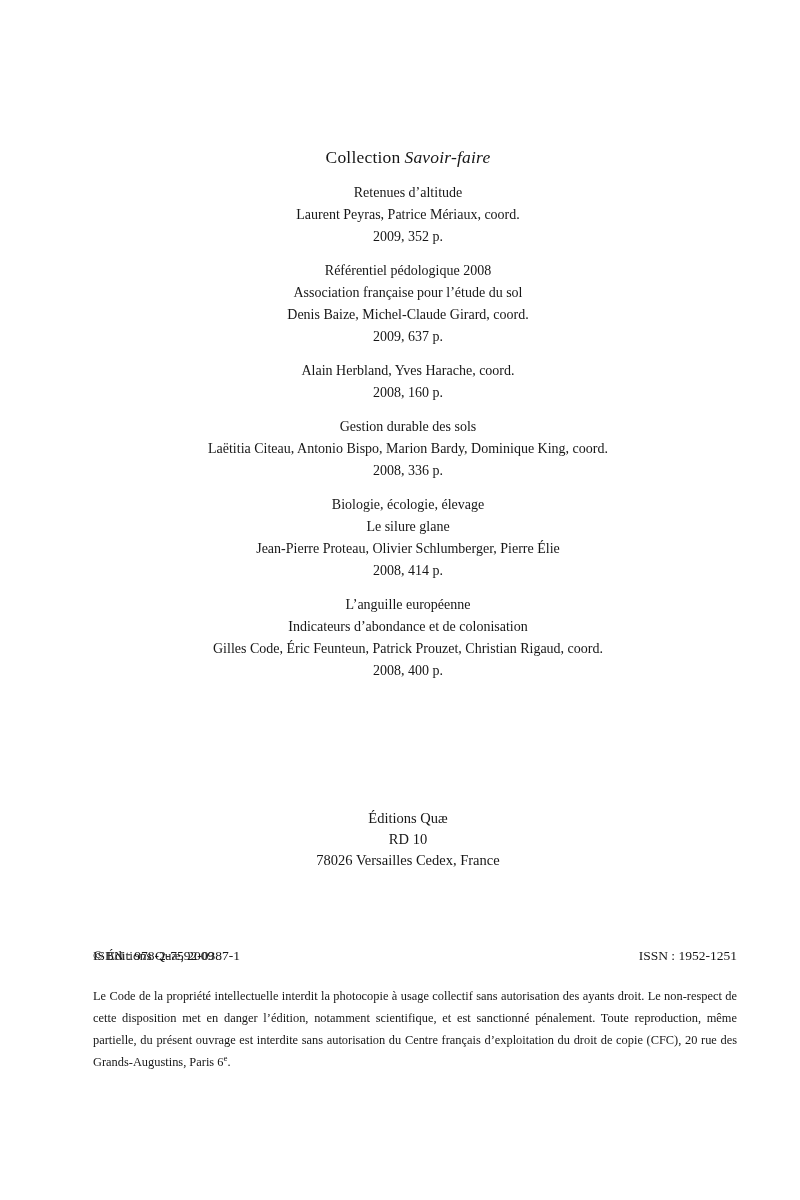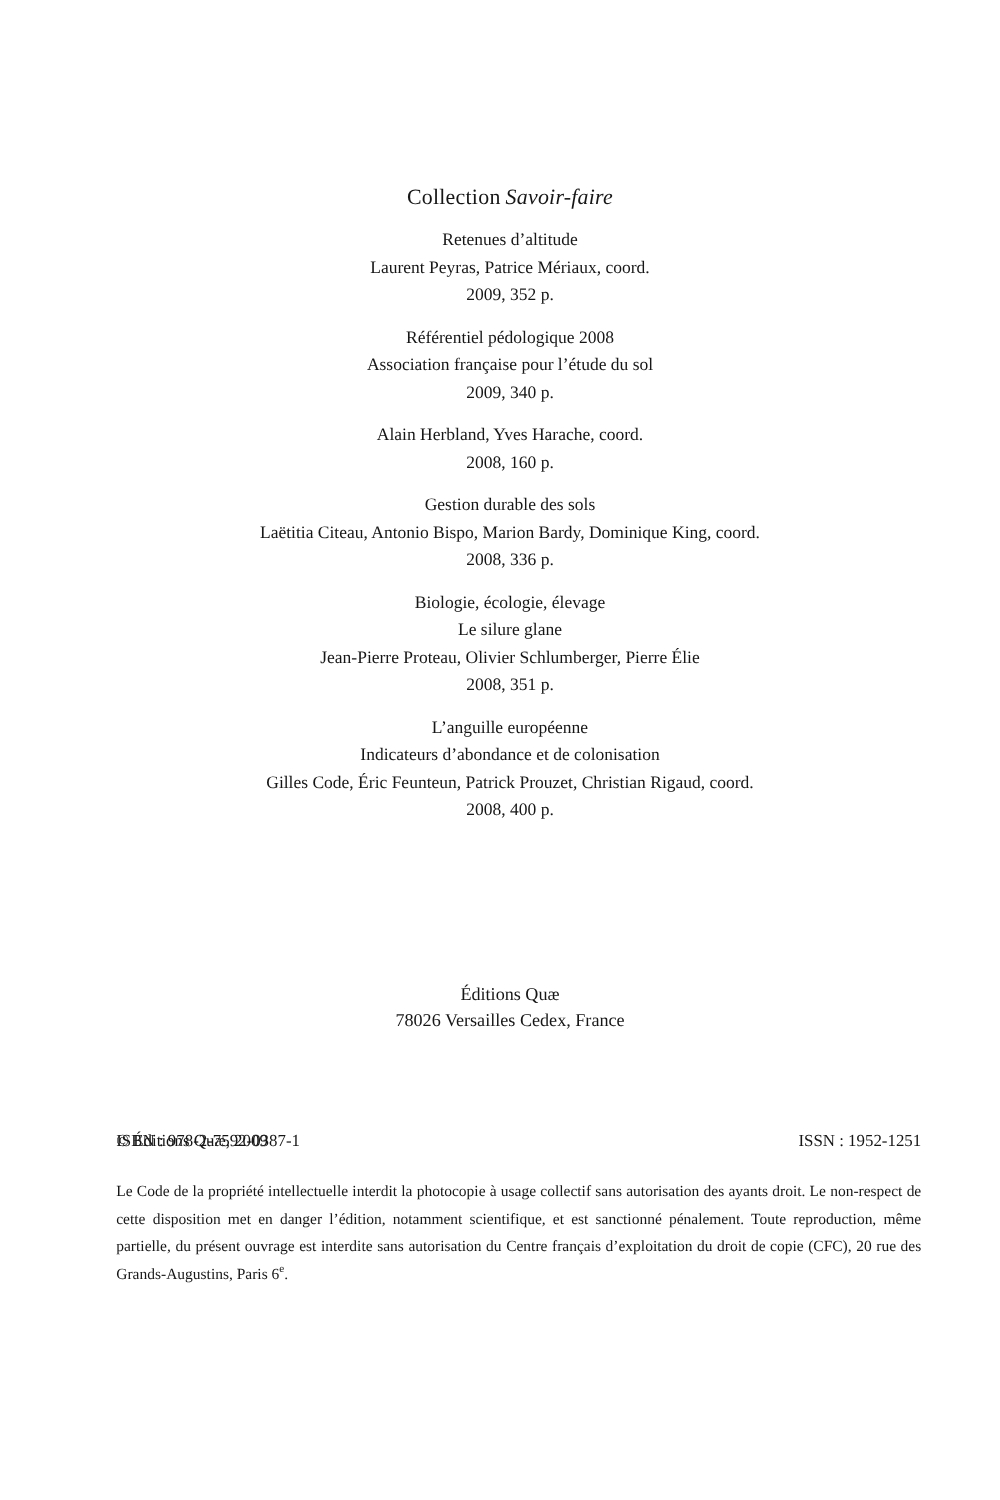--- a/index.html
+++ b/index.html
@@ -91,47 +91,49 @@
 
     <div class="book-list">
         <div class="book-entry">
           <div class="book-line">Retenues d’altitude</div>
           <div class="book-line">Laurent Peyras, Patrice Mériaux, coord.</div>
           <div class="book-line">2009, 352 p.</div>
         </div>
         <div class="book-entry">
           <div class="book-line">Référentiel pédologique 2008</div>
           <div class="book-line">Association française pour l’étude du sol</div>
-          <div class="book-line">2009, 340 p.</div>
+          <div class="book-line">Denis Baize, Michel-Claude Girard, coord.</div>
+          <div class="book-line">2009, 637 p.</div>
         </div>
         <div class="book-entry">
           <div class="book-line">Alain Herbland, Yves Harache, coord.</div>
           <div class="book-line">2008, 160 p.</div>
         </div>
         <div class="book-entry">
           <div class="book-line">Gestion durable des sols</div>
           <div class="book-line">Laëtitia Citeau, Antonio Bispo, Marion Bardy, Dominique King, coord.</div>
           <div class="book-line">2008, 336 p.</div>
         </div>
         <div class="book-entry">
           <div class="book-line">Biologie, écologie, élevage</div>
           <div class="book-line">Le silure glane</div>
           <div class="book-line">Jean-Pierre Proteau, Olivier Schlumberger, Pierre Élie</div>
-          <div class="book-line">2008, 351 p.</div>
+          <div class="book-line">2008, 414 p.</div>
         </div>
         <div class="book-entry">
           <div class="book-line">L’anguille européenne</div>
           <div class="book-line">Indicateurs d’abondance et de colonisation</div>
           <div class="book-line">Gilles Code, Éric Feunteun, Patrick Prouzet, Christian Rigaud, coord.</div>
           <div class="book-line">2008, 400 p.</div>
         </div>
       </div>
 
     <div class="publisher">
       <div class="pub-line">Éditions Quæ</div>
+      <div class="pub-line">RD 10</div>
       <div class="pub-line">78026 Versailles Cedex, France</div>
     </div>
 
   </div>
 
   <div class="imprint-row">
     <span>© Éditions Quæ, 2009</span>
     <span class="isbn">ISBN : 978-2-7592-0387-1</span>
     <span>ISSN : 1952-1251</span>
   </div>

